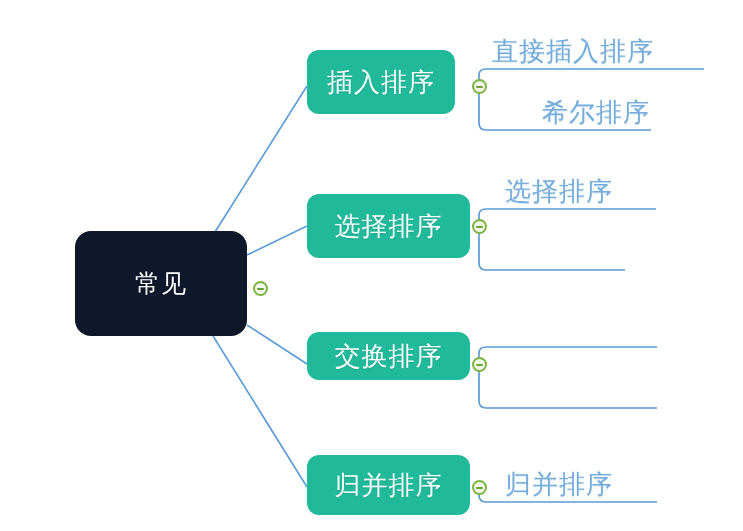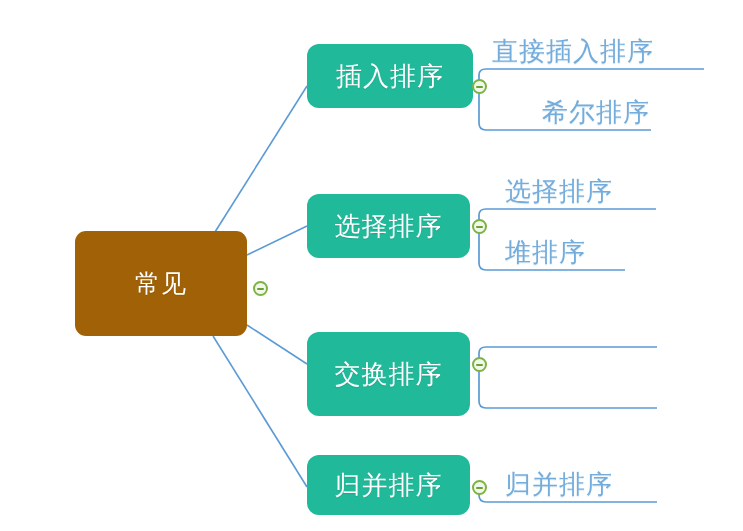--- a/index.html
+++ b/index.html
@@ -30,22 +30,22 @@
     box-sizing: border-box;
     display: flex;
     align-items: center;
     justify-content: center;
     text-align: center;
     color: #ffffff;
     letter-spacing: 1px;
     text-shadow: 0 1px 1px rgba(0,0,0,0.10);
   }
   .node-root {
-    border-radius: 11px;
-    background: #a16207;
+    border-radius: 16px;
+    background: #0f172a;
     font-size: 25px;
     line-height: 33px;
     font-family: "DejaVu Serif", serif;
   }
   .node-branch {
     border-radius: 12px;
     background: #20B99A;
     font-size: 26px;
     line-height: 30px;
     font-family: "DejaVu Serif", serif;
@@ -116,21 +116,21 @@
 
   <div class="node node-root" style="left:75px; top:231px; width:172px; height:105px;">
     <div style="display:flex; flex-direction:column;">
       <span>常见</span>
     </div>
   </div>
   <div class="collapse" style="left:253px; top:281px;">
     <span class="bar"></span>
   </div>
 
-  <div class="node node-branch" style="left:307px; top:44px; width:166px; height:64px;">
+  <div class="node node-branch" style="left:307px; top:50px; width:148px; height:64px;">
     <span>插入排序</span>
   </div>
   <div class="collapse" style="left:472px; top:79px;">
     <span class="bar"></span>
   </div>
   <div class="leaf" style="left:492px; top:36px;">
     <span>直接插入排序</span>
   </div>
   <div class="leaf" style="left:505px; top:97px;margin-left:37px;">
     <span>希尔排序</span>
@@ -138,25 +138,22 @@
 
   <div class="node node-branch" style="left:307px; top:194px; width:163px; height:64px;">
     <span>选择排序</span>
   </div>
   <div class="collapse" style="left:472px; top:219px;">
     <span class="bar"></span>
   </div>
   <div class="leaf" style="left:505px; top:176px;">
     <span>选择排序</span>
   </div>
-  <div class="leaf" style="left:505px; top:237px;">
-    <span>堆排序</span>
-  </div>
 
-  <div class="node node-branch" style="left:307px; top:332px; width:163px; height:84px;">
+  <div class="node node-branch" style="left:307px; top:332px; width:163px; height:48px;">
     <span>交换排序</span>
   </div>
   <div class="collapse" style="left:472px; top:357px;">
     <span class="bar"></span>
   </div>
 
   <div class="node node-branch" style="left:307px; top:455px; width:163px; height:60px;">
     <span>归并排序</span>
   </div>
   <div class="collapse" style="left:472px; top:480px;">

